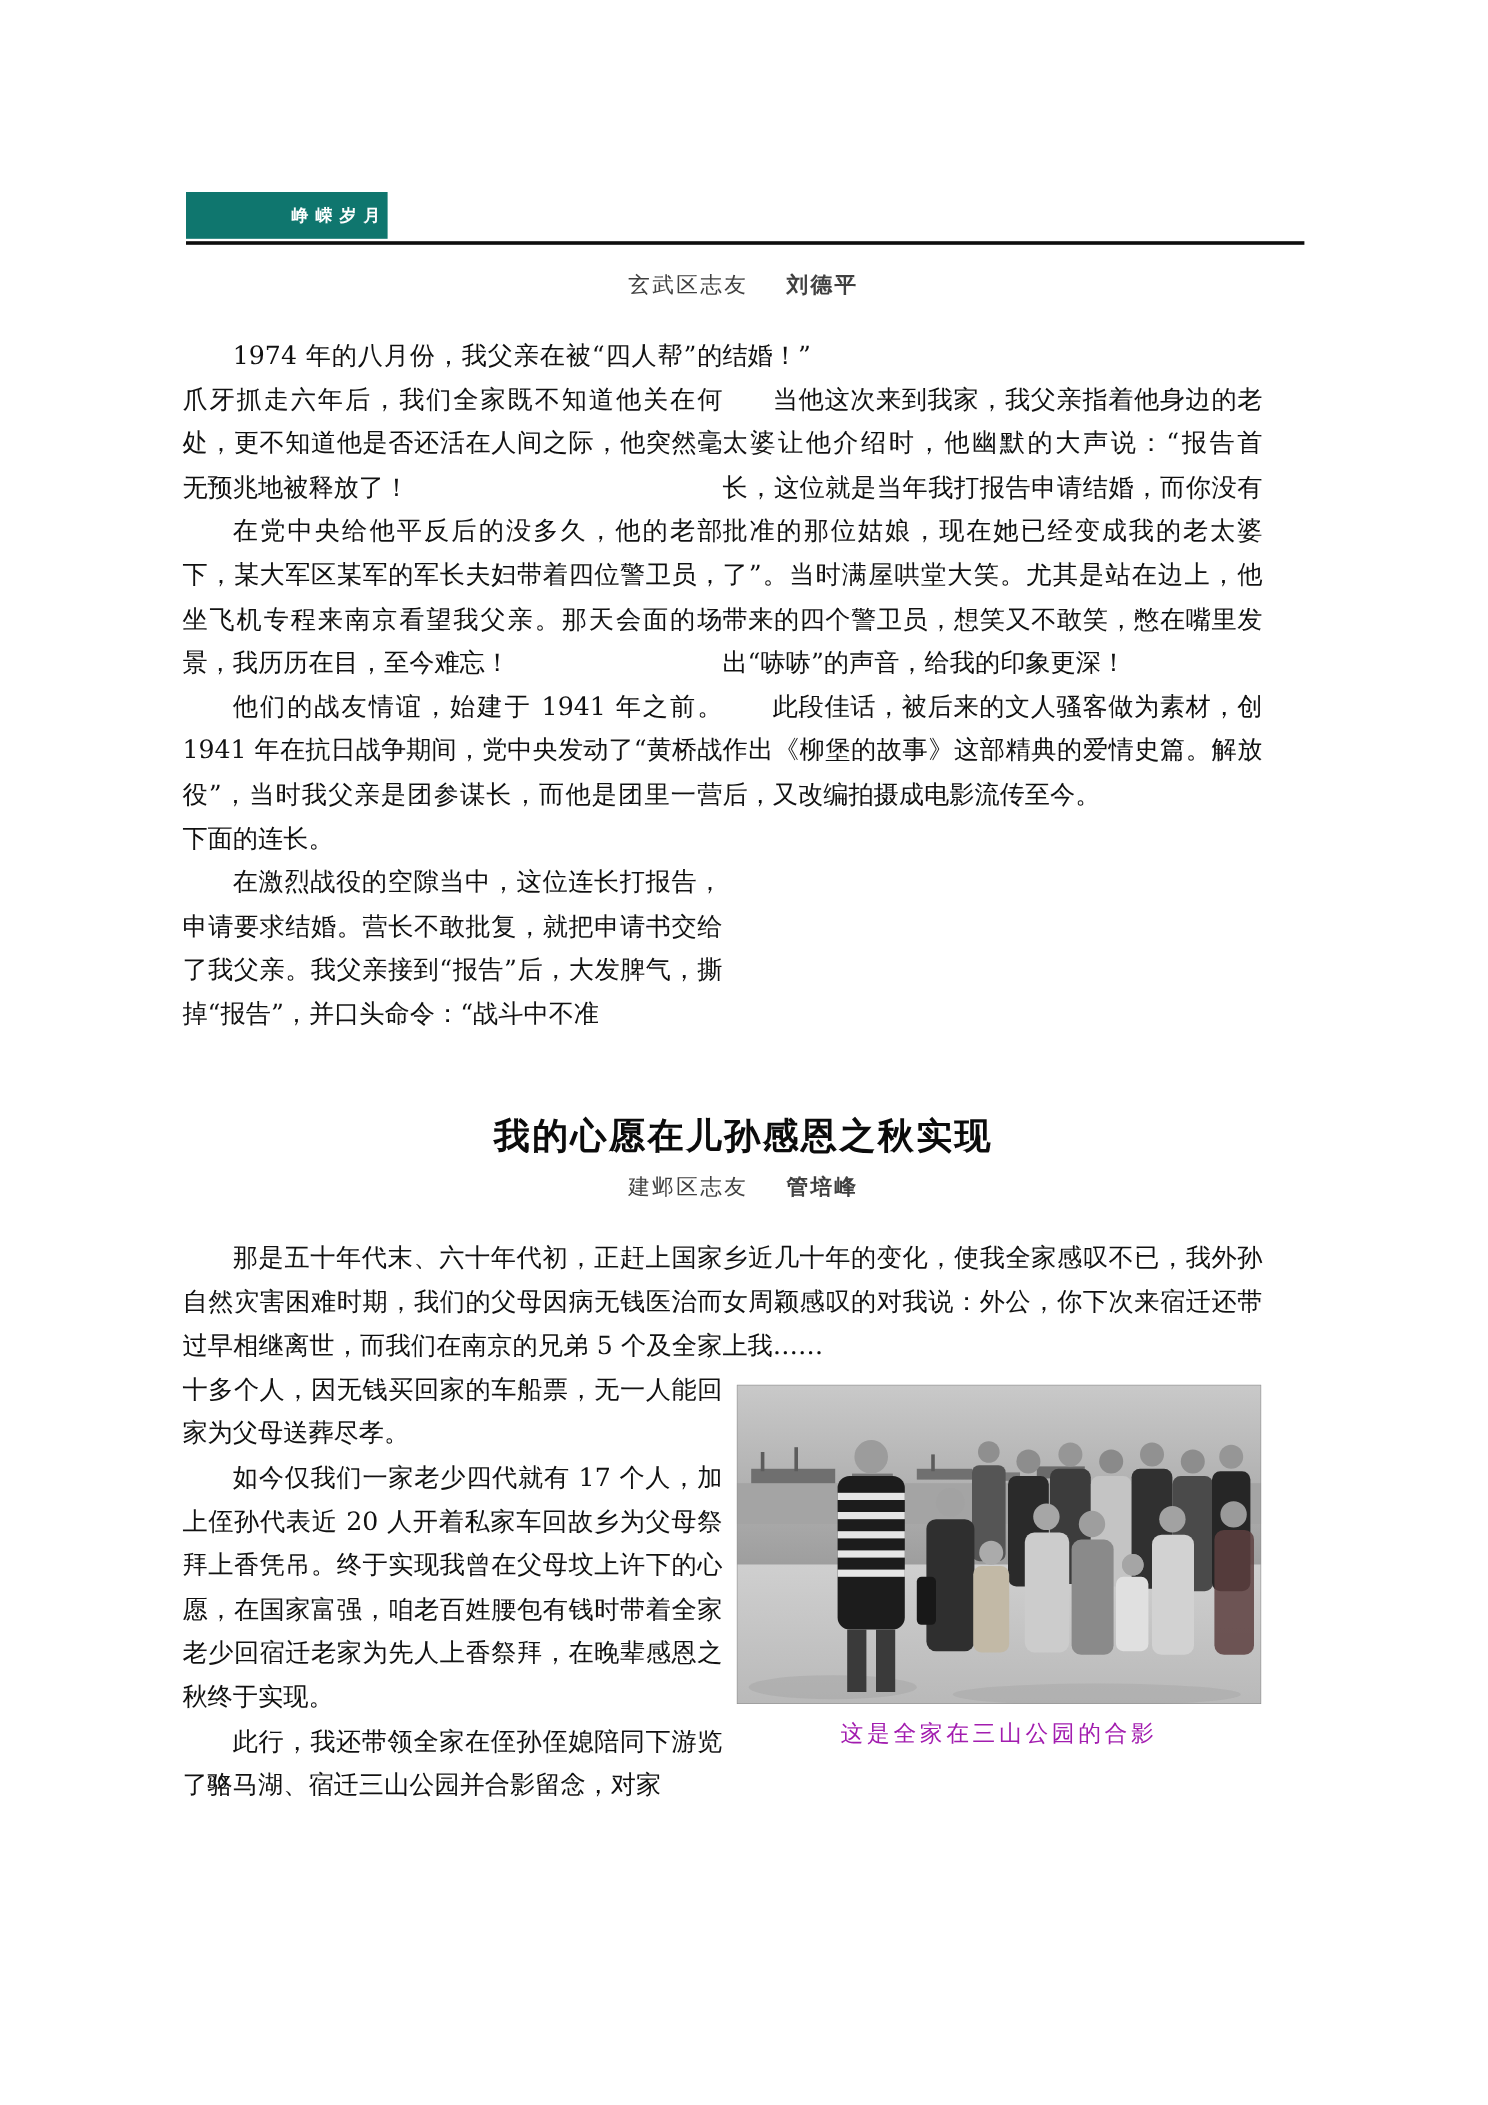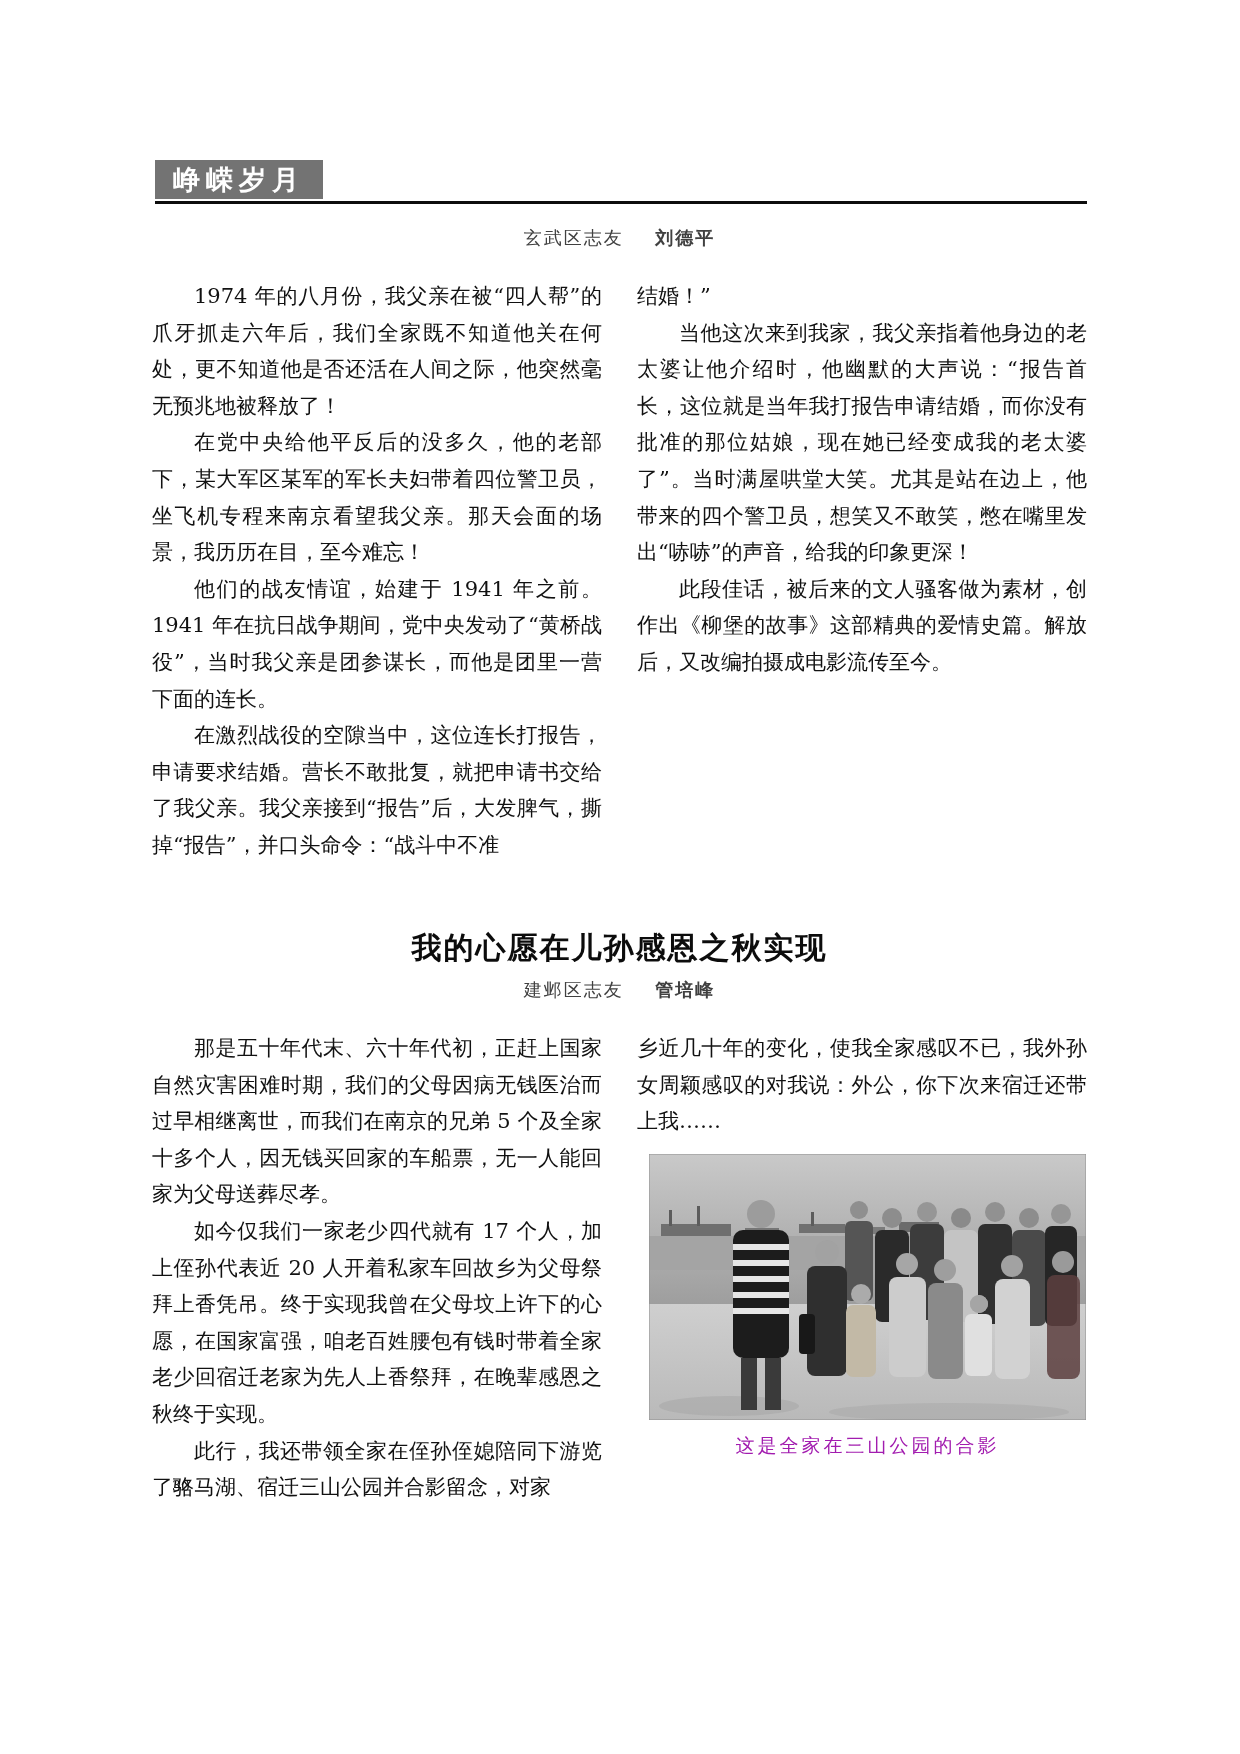--- a/index.html
+++ b/index.html
@@ -10,24 +10,24 @@
     margin:0 auto;
     background:#ffffff;
     font-family:"DejaVu Serif","Liberation Serif",serif;
     color:#1a1a1a;
     overflow:hidden;
   }
   
   .header-tag {
     position:absolute; left:155px; top:160px;
     width:168px; height:39px;
-    background:#737373; color:#ffffff;
+    background:#0f766e; color:#ffffff;
     font-family:"DejaVu Sans","Liberation Sans",sans-serif;
-    font-weight:bold; font-size:27px;
-    display:flex; align-items:center; justify-content:center;
+    font-weight:bold; font-size:14px;
+    display:flex; align-items:center; justify-content:flex-end;
     letter-spacing:6px;
   }
   .header-rule {
     position:absolute; left:155px; top:201px;
     width:932px; height:3px; background:#0d0d0d;
   }
   
   .article { position:absolute; left:152px; width:935px; }
   .article1 { top:226px; }
   .article2 { top:922px; }
@@ -37,21 +37,21 @@
     color:#0c0c0c;
   }
   .t1 { font-size:40px; line-height:50px; margin-bottom:14px; letter-spacing:2px; }
   .t2 { font-size:30px; line-height:52px; margin-bottom:4px; letter-spacing:2px; }
   .byline {
     text-align:center; font-size:18px; line-height:24px;
     margin-bottom:28px; color:#404040;
   }
   .byline .affil { letter-spacing:2px; }
   .byline .author { font-weight:bold; margin-left:26px; letter-spacing:2px; font-family:"DejaVu Sans","Liberation Sans",sans-serif; }
-  .cols { display:flex; gap:35px; }
+  .cols { display:flex; }
   .col { width:450px; }
   .col p {
     font-size:21px; line-height:36.6px;
     text-align:justify; color:#111;
   }
   .para { text-indent:2em; }
   .para-cont { text-indent:0; }
   
   .photo-wrap { margin:14px 0 0 12px; width:437px; }
   .photo-frame { width:437px; height:266px; display:block; }

